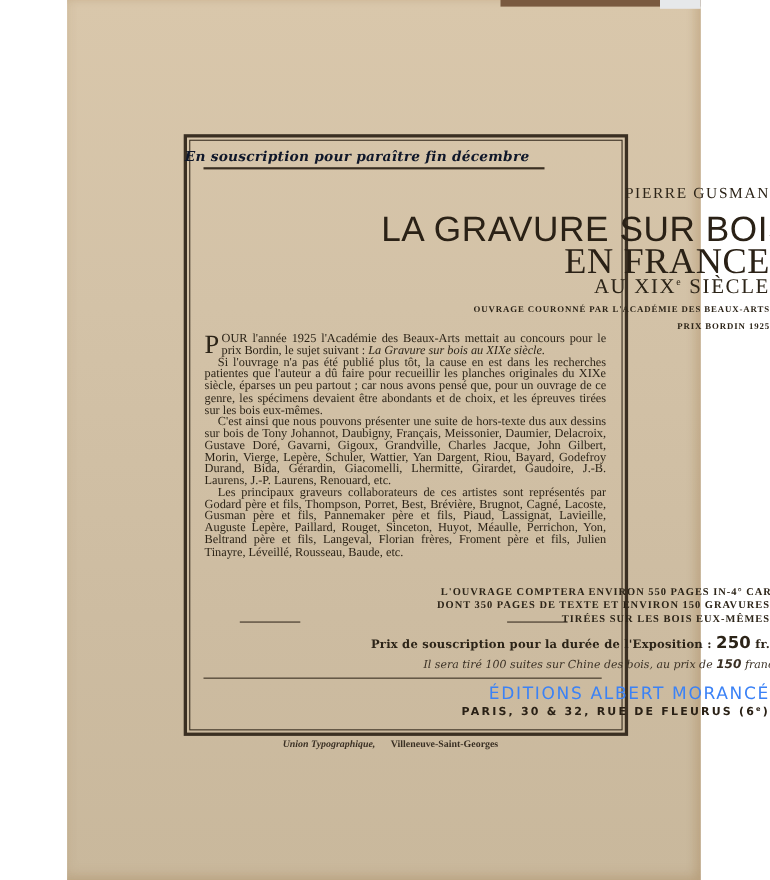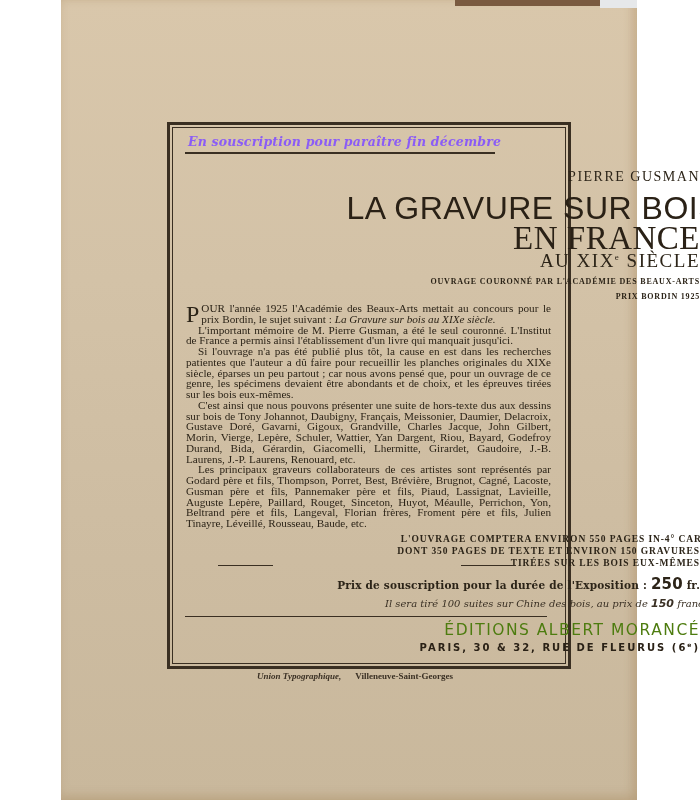--- a/index.html
+++ b/index.html
@@ -5,21 +5,21 @@
   html, body { margin:0; padding:0; }
   body { width:700px; height:800px; background:#ffffff; position:relative; overflow:hidden; font-family:"DejaVu Serif", serif; color:#2c2418; }
   .page { position:absolute; left:61px; top:0; width:576px; height:800px;
     background: linear-gradient(180deg,#d9c7ab 0%,#d3c2a7 35%,#cdbca1 70%,#c9b89c 100%);
     box-shadow: inset -6px 0 8px rgba(150,110,60,0.18), inset 0 -6px 10px rgba(150,110,60,0.15); }
   .top-strip { position:absolute; left:455px; top:0; width:182px; height:6px; background:#7a5a40; }
   .top-strip-light { position:absolute; left:600px; top:0; width:37px; height:8px; background:#e6e8ea; }
   .frame { position:absolute; left:167px; top:122px; width:398px; height:541px;
     border:3px solid #3a2f22; outline:1px solid #3a2f22; outline-offset:-6px; }
   .abs { position:absolute; left:0; width:100%; text-align:right; white-space:nowrap; }
-  .sub-line { position:absolute; left:188px; top:134px; font-family:"DejaVu Serif", serif; font-style:italic; font-weight:bold; font-size:12.5px; letter-spacing:0.2px; color:#8b5cf6;text-align:right; }
+  .sub-line { position:absolute; left:168px; top:134px; font-family:"DejaVu Serif", serif; font-style:italic; font-weight:bold; font-size:12.5px; letter-spacing:0.2px; color:#0f172a;text-align:right; }
   .sub-underline { position:absolute; left:185px; top:152px; width:310px; height:2px; background:#3a2f22; }
   .author { top:169px; font-family:"Liberation Serif", serif; font-size:14px; letter-spacing:1.5px; }
   .title1 { top:190px; font-family:Liberation Sans, sans-serif; font-size:32px; letter-spacing:0.5px; color:#2a2116;padding-left:20px; }
   .title2 { top:220px; font-family:"Liberation Serif", serif; font-size:33px; letter-spacing:0.5px; color:#2a2116; }
   .title3 { top:250px; font-family:"Liberation Serif", serif; font-size:19px; letter-spacing:1.5px; }
   .title3 sup { font-size:9px; vertical-align:7px; }
   .award1 { top:277px; font-family:"Liberation Serif", serif; font-size:8px; letter-spacing:0.8px; font-weight:bold; }
   .award2 { top:292px; font-family:"Liberation Serif", serif; font-size:8px; letter-spacing:0.8px; font-weight:bold; }
   .body { position:absolute; left:186px; top:303px; width:365px; font-family:"Liberation Serif", serif; font-size:11.2px; line-height:10.75px; text-align:justify; color:#2c2418; }
   .body p { margin:0; text-indent:12px; }
@@ -29,21 +29,21 @@
   .it { font-style:italic; }
   .spec1 { top:534px; font-family:"Liberation Serif", serif; font-size:9.5px; letter-spacing:0.9px; font-weight:bold;margin-left:20px; }
   .spec2 { top:546px; font-family:"Liberation Serif", serif; font-size:9.5px; letter-spacing:0.9px; font-weight:bold; }
   .spec3 { top:558px; font-family:"Liberation Serif", serif; font-size:9.5px; letter-spacing:0.9px; font-weight:bold; }
   .spec-rule { position:absolute; top:565px; height:1px; background:#3a2f22; width:55px; }
   .price { top:575px; font-family:"DejaVu Serif", serif; font-weight:bold; font-size:10.5px; letter-spacing:0.2px; }
   .price .big { font-family:"DejaVu Sans", sans-serif; font-size:15px; }
   .chine { top:597px; font-family:"DejaVu Serif", serif; font-style:italic; font-size:10px; color:#3a3024;margin-left:12px; }
   .chine b { font-family:"DejaVu Sans", sans-serif; font-style:italic; font-size:11px; }
   .divider { position:absolute; left:185px; top:616px; width:362px; height:1px; background:#3a2f22; }
-  .publisher { top:621px; font-family:"DejaVu Sans", sans-serif; font-size:15.5px; letter-spacing:1.5px; color:#4d7c0f; }
+  .publisher { top:621px; font-family:"DejaVu Sans", sans-serif; font-size:15.5px; letter-spacing:1.5px; color:#3b82f6; }
   .address { top:641px; font-family:"DejaVu Sans", sans-serif; font-weight:bold; font-size:10px; letter-spacing:2px; color:#2a2116; }
   .address sup { font-size:6px; }
   .printer { position:absolute; left:257px; top:671px; font-family:"Liberation Serif", serif; font-style:italic; font-weight:bold; font-size:9px; color:#3a3024; }
   .printer .ro { font-style:normal;margin-left:12px; }
 </style>
 </head>
 <body>
 
 <div class="page"></div>
 <div class="top-strip"></div>
@@ -56,21 +56,20 @@
 
 <div class="abs author">PIERRE GUSMAN</div>
 <div class="abs title1">LA GRAVURE SUR BOIS</div>
 <div class="abs title2">EN FRANCE</div>
 <div class="abs title3"><span>AU XIX</span><sup>e</sup><span> SIÈCLE</span></div>
 <div class="abs award1">OUVRAGE COURONNÉ PAR L'ACADÉMIE DES BEAUX-ARTS</div>
 <div class="abs award2">PRIX BORDIN 1925</div>
 
 <div class="body">
   <p class="first"><span class="dropcap">P</span><span class="smallcaps">OUR</span><span> l'année 1925 l'Académie des Beaux-Arts mettait au concours pour le prix Bordin, le sujet suivant : </span><span class="it">La Gravure sur bois au XIXe siècle.</span></p>
-  <p>L'important mémoire de M. Pierre Gusman, a été le seul couronné. L'Institut de France a permis ainsi l'établissement d'un livre qui manquait jusqu'ici.</p>
   <p>Si l'ouvrage n'a pas été publié plus tôt, la cause en est dans les recherches patientes que l'auteur a dû faire pour recueillir les planches originales du XIXe siècle, éparses un peu partout ; car nous avons pensé que, pour un ouvrage de ce genre, les spécimens devaient être abondants et de choix, et les épreuves tirées sur les bois eux-mêmes.</p>
   <p>C'est ainsi que nous pouvons présenter une suite de hors-texte dus aux dessins sur bois de Tony Johannot, Daubigny, Français, Meissonier, Daumier, Delacroix, Gustave Doré, Gavarni, Gigoux, Grandville, Charles Jacque, John Gilbert, Morin, Vierge, Lepère, Schuler, Wattier, Yan Dargent, Riou, Bayard, Godefroy Durand, Bida, Gérardin, Giacomelli, Lhermitte, Girardet, Gaudoire, J.-B. Laurens, J.-P. Laurens, Renouard, etc.</p>
   <p>Les principaux graveurs collaborateurs de ces artistes sont représentés par Godard père et fils, Thompson, Porret, Best, Brévière, Brugnot, Cagné, Lacoste, Gusman père et fils, Pannemaker père et fils, Piaud, Lassignat, Lavieille, Auguste Lepère, Paillard, Rouget, Sinceton, Huyot, Méaulle, Perrichon, Yon, Beltrand père et fils, Langeval, Florian frères, Froment père et fils, Julien Tinayre, Léveillé, Rousseau, Baude, etc.</p>
 </div>
 
 <div class="abs spec1">L'OUVRAGE COMPTERA ENVIRON 550 PAGES IN-4° CARRÉ,</div>
 <div class="abs spec2">DONT 350 PAGES DE TEXTE ET ENVIRON 150 GRAVURES</div>
 <div class="abs spec3">TIRÉES SUR LES BOIS EUX-MÊMES</div>
 <div class="spec-rule" style="left:218px;"></div>
 <div class="spec-rule" style="left:461px;"></div>

